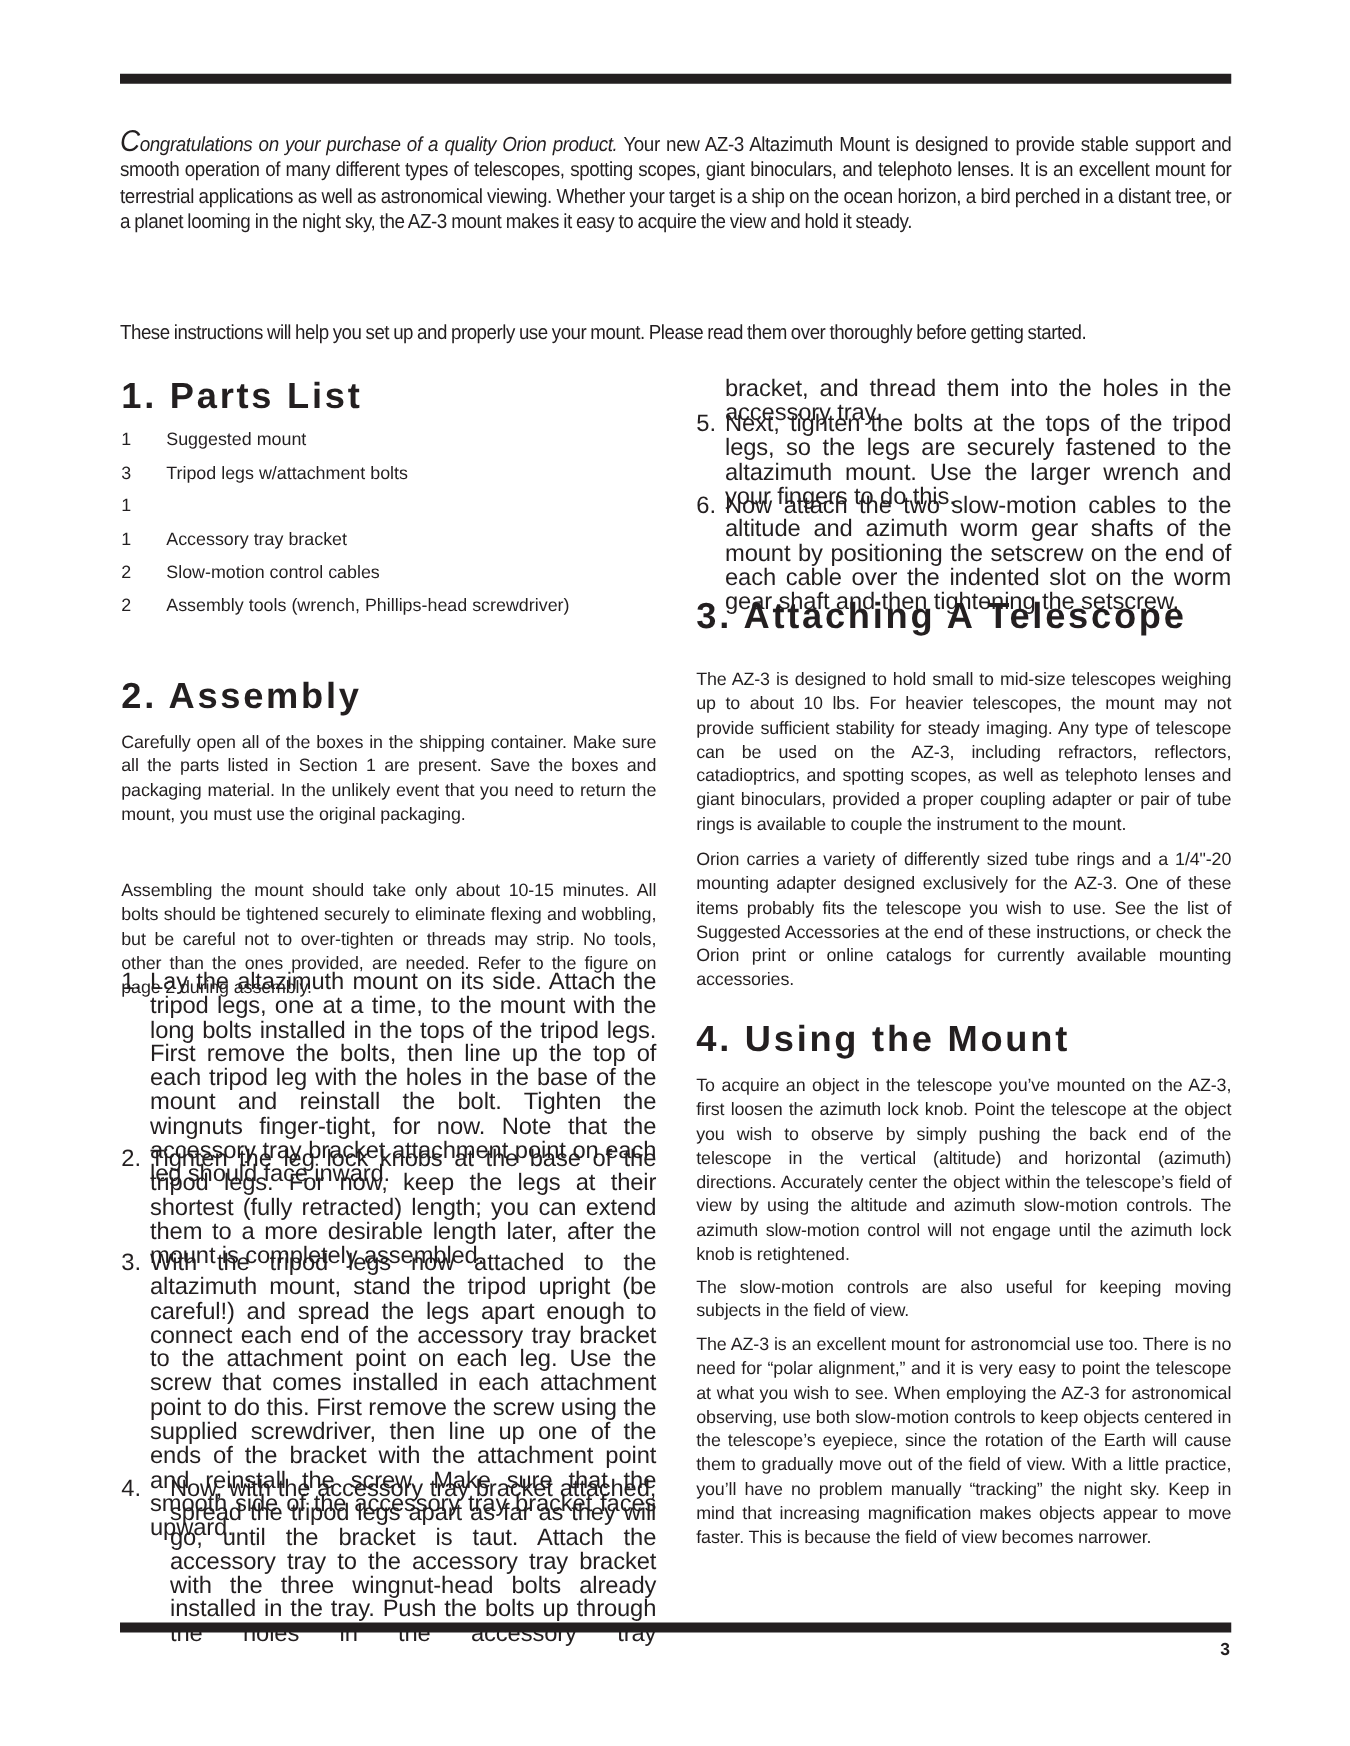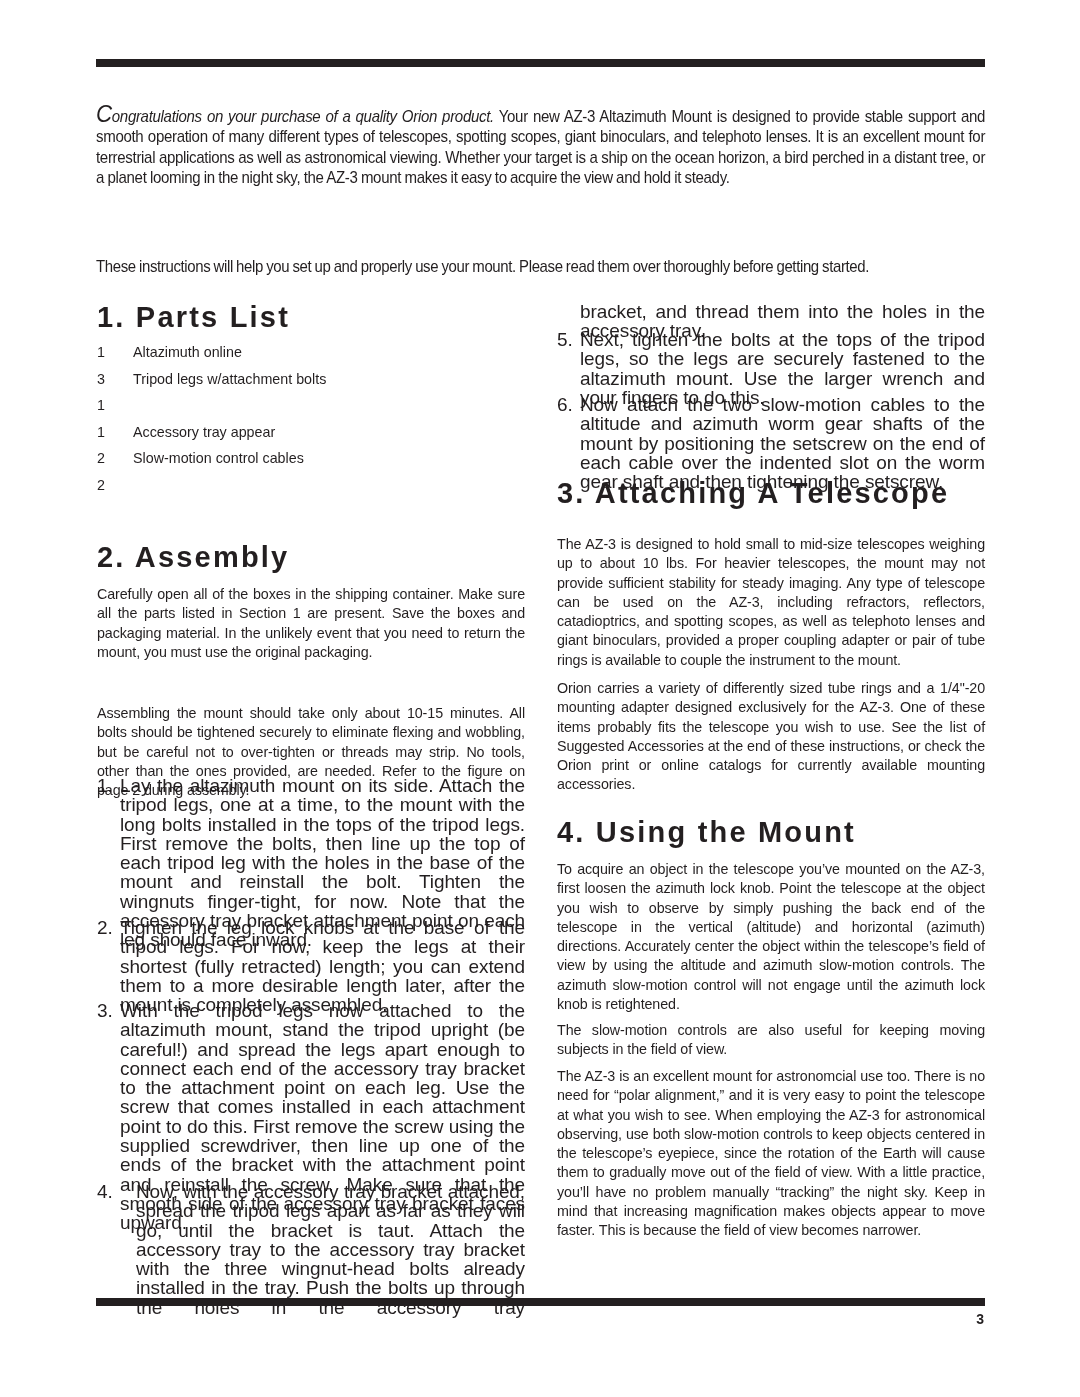--- a/index.html
+++ b/index.html
@@ -135,39 +135,40 @@
 <p class="intro" style="margin:0;"><span class="lead"><span class="dropcap">C</span><span>ongratulations on your purchase of a quality Orion product.</span></span><span> Your new AZ-3 Altazimuth Mount is designed to provide stable support and smooth operation of many different types of telescopes, spotting scopes, giant binoculars, and telephoto lenses. It is an excellent mount for terrestrial applications as well as astronomical viewing. Whether your target is a ship on the ocean horizon, a bird perched in a distant tree, or a planet looming in the night sky, the AZ-3 mount makes it easy to acquire the view and hold it steady.</span></p>
 
 <p class="intro-note" style="margin:0;">These instructions will help you set up and properly use your mount. Please read them over thoroughly before getting started.</p>
 
 <div class="col left">
   <h2 class="section" style="top:300px;">1. Parts List</h2>
 
   <div class="parts-list" style="top:339px; left:0;">
     <div class="parts-row">
       <span class="qty">1</span>
-      <span>Altazimuth online</span>
+      <span>Suggested mount</span>
     </div>
     <div class="parts-row">
       <span class="qty">3</span>
       <span>Tripod legs w/attachment bolts</span>
     </div>
     <div class="parts-row">
       <span class="qty">1</span>
     </div>
     <div class="parts-row">
       <span class="qty">1</span>
-      <span>Accessory tray appear</span>
+      <span>Accessory tray bracket</span>
     </div>
     <div class="parts-row">
       <span class="qty">2</span>
       <span>Slow-motion control cables</span>
     </div>
     <div class="parts-row">
       <span class="qty">2</span>
+      <span>Assembly tools (wrench, Phillips-head screwdriver)</span>
     </div>
   </div>
 
   <h2 class="section" style="top:540px;">2. Assembly</h2>
 
   <p class="para" style="top:585px; width:428px;">Carefully open all of the boxes in the shipping container. Make sure all the parts listed in Section 1 are present. Save the boxes and packaging material.  In the unlikely event that you need to return the mount, you must use the original packaging.</p>
   <p class="para" style="top:704px; width:428px;">Assembling the mount should take only about 10-15 minutes. All bolts should be tightened securely to eliminate flexing and wobbling, but be careful not to over-tighten or threads may strip. No tools, other than the ones provided, are needed. Refer to the figure on page 2 during assembly.</p>
 
   <div class="step" style="top:776px; width:428px;">
     <span class="num">1.</span>

